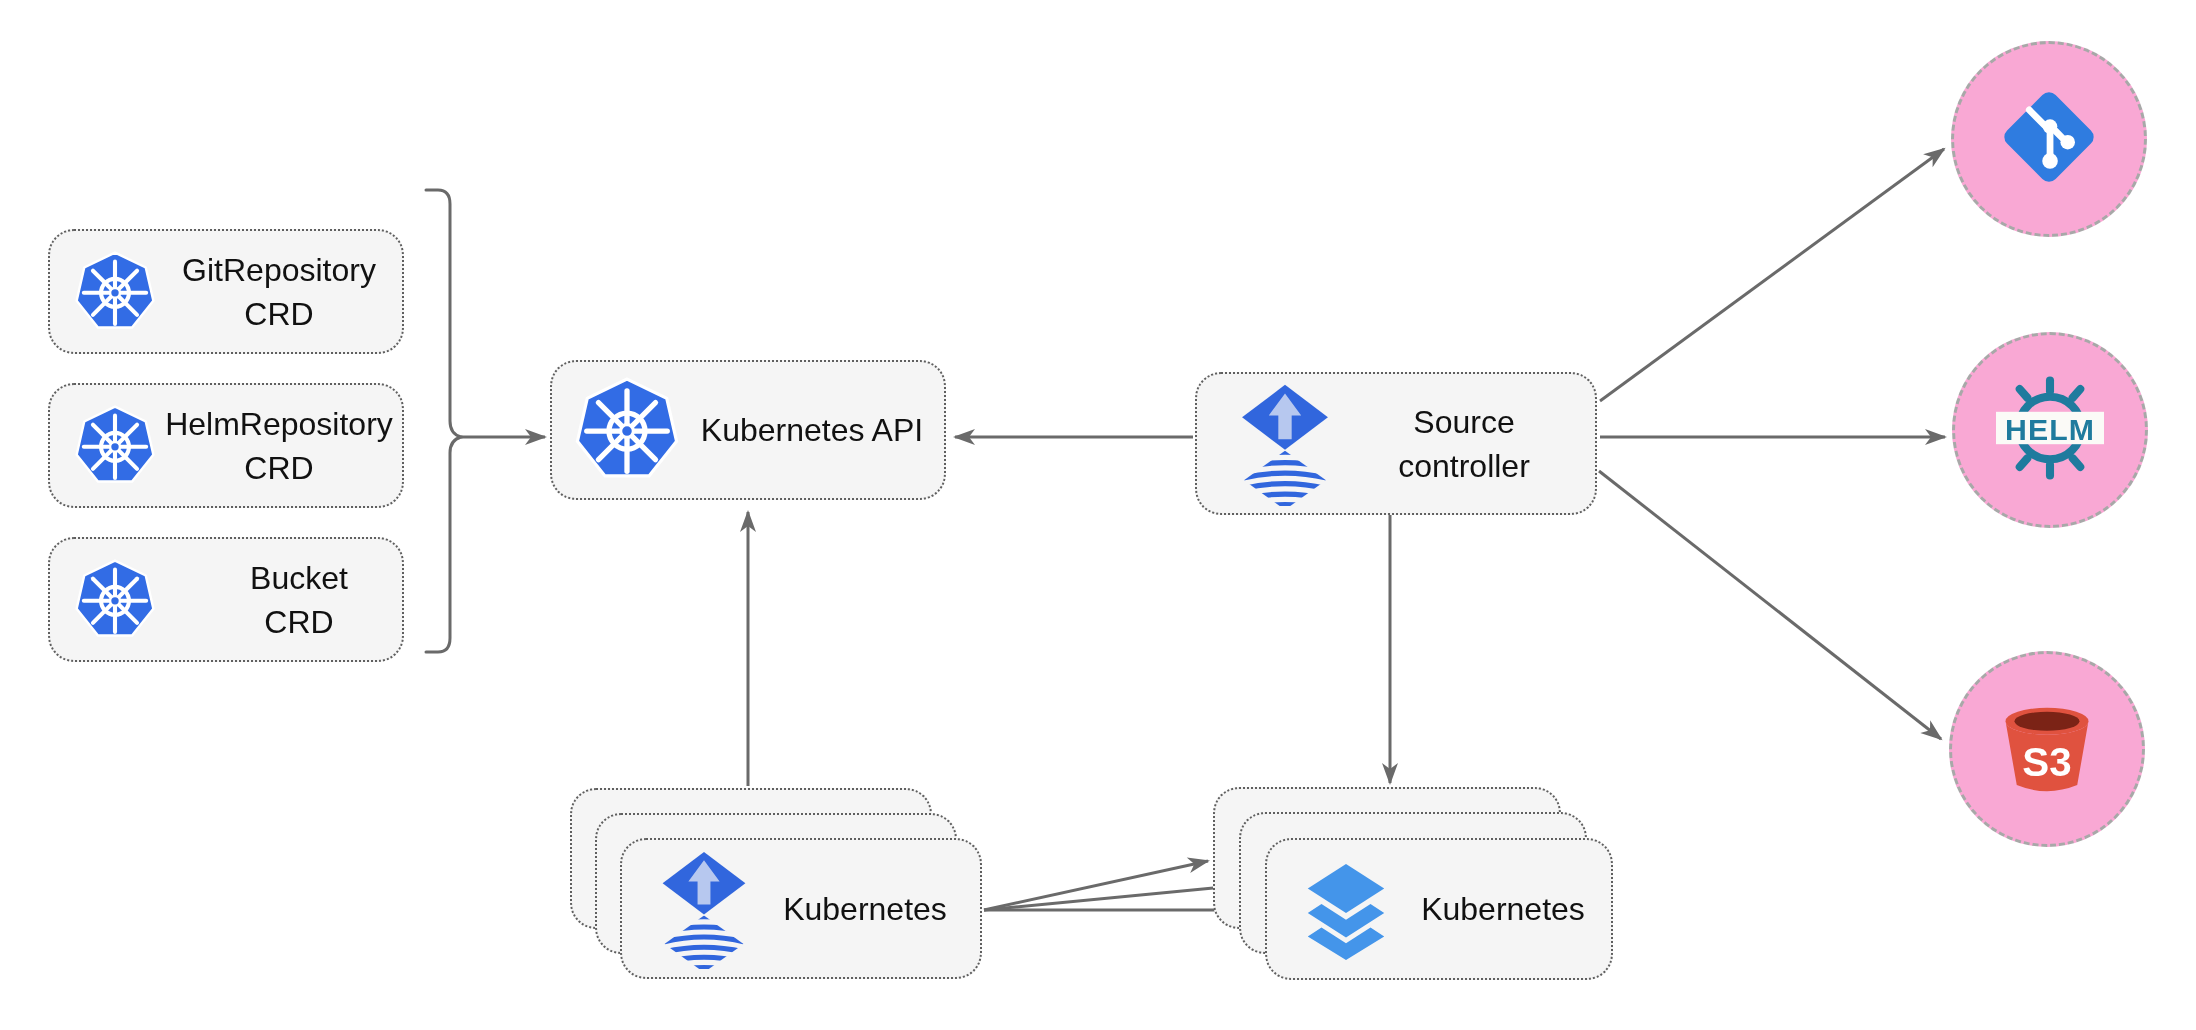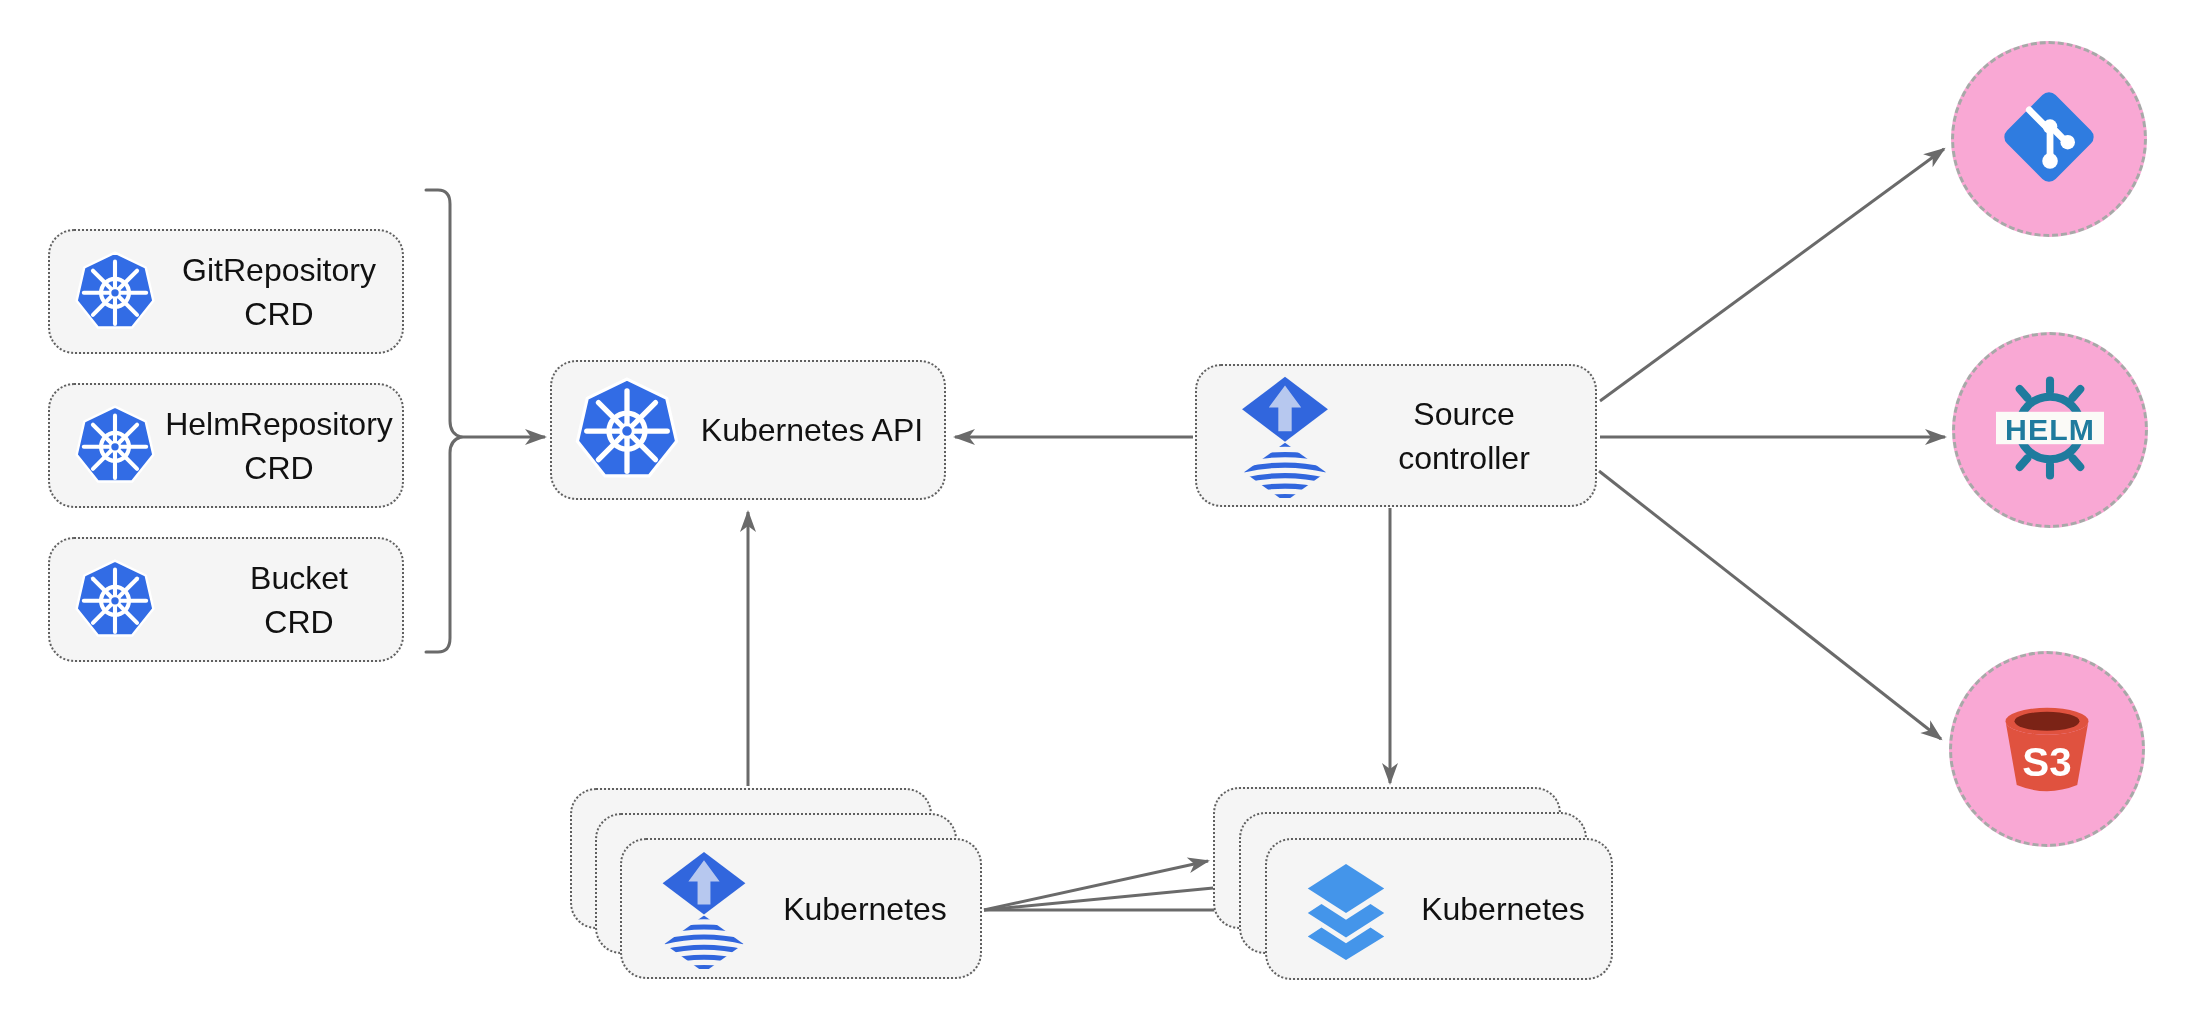--- a/index.html
+++ b/index.html
@@ -158,21 +158,21 @@
           <line x1="50" y1="51" x2="50" y2="13"></line>
             <line x1="50" y1="51" x2="76.9" y2="24.1"></line>
         </g>
         <circle cx="50" cy="51" r="17" fill="none" stroke="#ffffff" stroke-width="5"></circle>
         <circle cx="50" cy="51" r="6" fill="#326ce5" stroke="#ffffff" stroke-width="3"></circle>
       </svg>
     </span>
     <div class="label">Kubernetes API</div>
   </div>
 
-  <div class="node" style="left:1195px;top:364px;width:402px;height:143px;padding-left:40px;">
+  <div class="node" style="left:1195px;top:372px;width:402px;height:143px;padding-left:40px;">
     <span class="icon">
       <svg width="96" height="124" viewBox="0 0 100 130">
         <path d="M50,3 L95,37 L50,71 L5,37 Z" fill="#3166dd"></path>
         <path d="M50,12 L67,35 L57,35 L57,60 L43,60 L43,35 L33,35 Z" fill="#b7c8ef"></path>
         <defs>
             <clipPath id="fluxclip-sc">
               <path d="M50,72 L93,103 L50,134 L7,103 Z"></path>
             </clipPath>
           </defs>
         <g clip-path="url(#fluxclip-sc)" stroke="#3166dd" stroke-width="5.5" fill="none">

